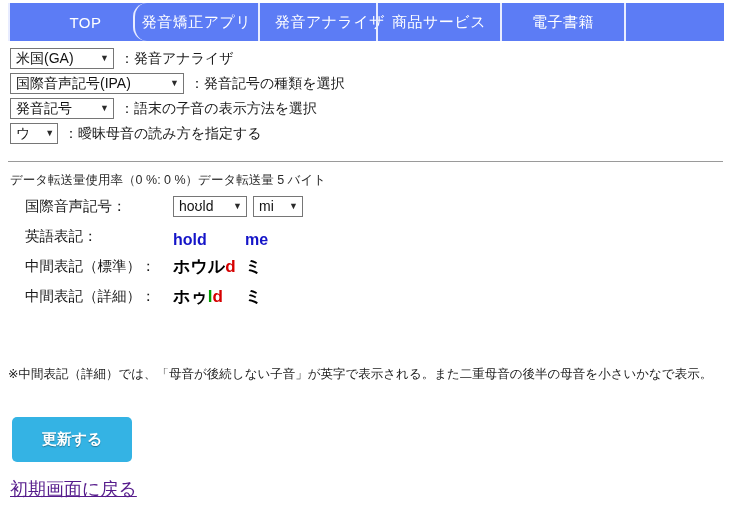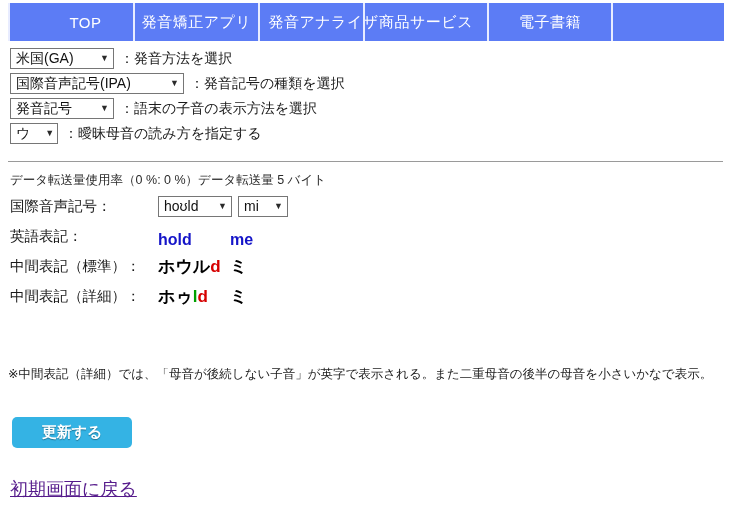--- a/index.html
+++ b/index.html
@@ -39,22 +39,22 @@
     color: #ffffff;
     font-size: 15px;
     border-left: 2px solid #e8ecff;
     box-sizing: border-box;
     letter-spacing: .5px;
     cursor: pointer;
     white-space: nowrap;
   }
   .nav-item:first-child { border-left: 2px solid #e8ecff; padding-left: 28px; }
   .nav-item.n0 { width: 125px; }
-  .nav-item.n1 { width: 125px; }
-  .nav-item.n2 { width: 105px; padding-left: 24px; }
+  .nav-item.n1 { width: 125px; border-radius: 14px; }
+  .nav-item.n2 { width: 118px; padding-left: 24px; }
   .nav-item.n3 { width: 124px; }
   .nav-item.n4 { width: 124px; }
   .nav-item.spacer { flex: 1 1 auto; cursor: default; }
 
   
   .options {
     position: absolute;
     left: 10px;
     top: 46px;
     width: 700px;
@@ -113,21 +113,21 @@
     left: 10px;
     top: 172px;
     font-size: 12.5px;
     color: #2b2b2b;
     white-space: nowrap;
   }
 
   
   .results {
     position: absolute;
-    left: 10px;
+    left: 25px;
     top: 191px;
     width: 700px;
   }
   .res-row {
     display: flex;
     align-items: center;
     height: 30px;
   }
   .res-label {
     width: 148px;
@@ -167,21 +167,21 @@
     color: #202020;
     white-space: nowrap;
   }
 
   
   .update-btn {
     position: absolute;
     left: 12px;
     top: 417px;
     width: 120px;
-    height: 31px;
+    height: 45px;
     background: #34b3e4;
     border: none;
     border-radius: 5px;
     color: #ffffff;
     font-family: Liberation Serif, serif;
     font-size: 15px;
     font-weight: bold;
     cursor: pointer;
     text-shadow: 0 1px 1px rgba(0,0,0,.35);
   }
@@ -221,21 +221,21 @@
   </div>
 </div>
 
 <div class="options">
 
   <div class="opt-row">
     <div class="sel sel-w1">
       <span>米国(GA)</span>
       <span class="caret">▼</span>
     </div>
-    <span class="opt-desc">：発音方法を選択</span>
+    <span class="opt-desc">：発音アナライザ</span>
   </div>
 
   <div class="opt-row">
     <div class="sel sel-w2">
       <span>国際音声記号(IPA)</span>
       <span class="caret">▼</span>
     </div>
     <span class="opt-desc">：発音記号の種類を選択</span>
   </div>
 

